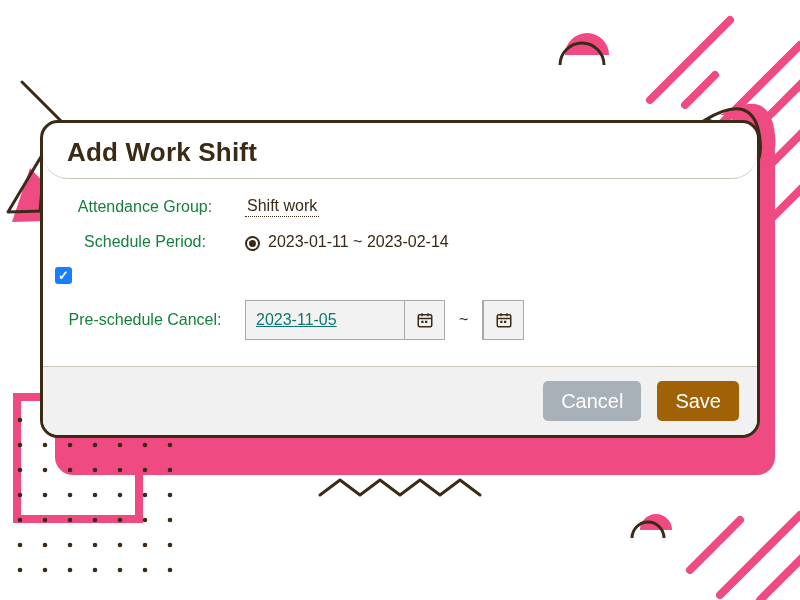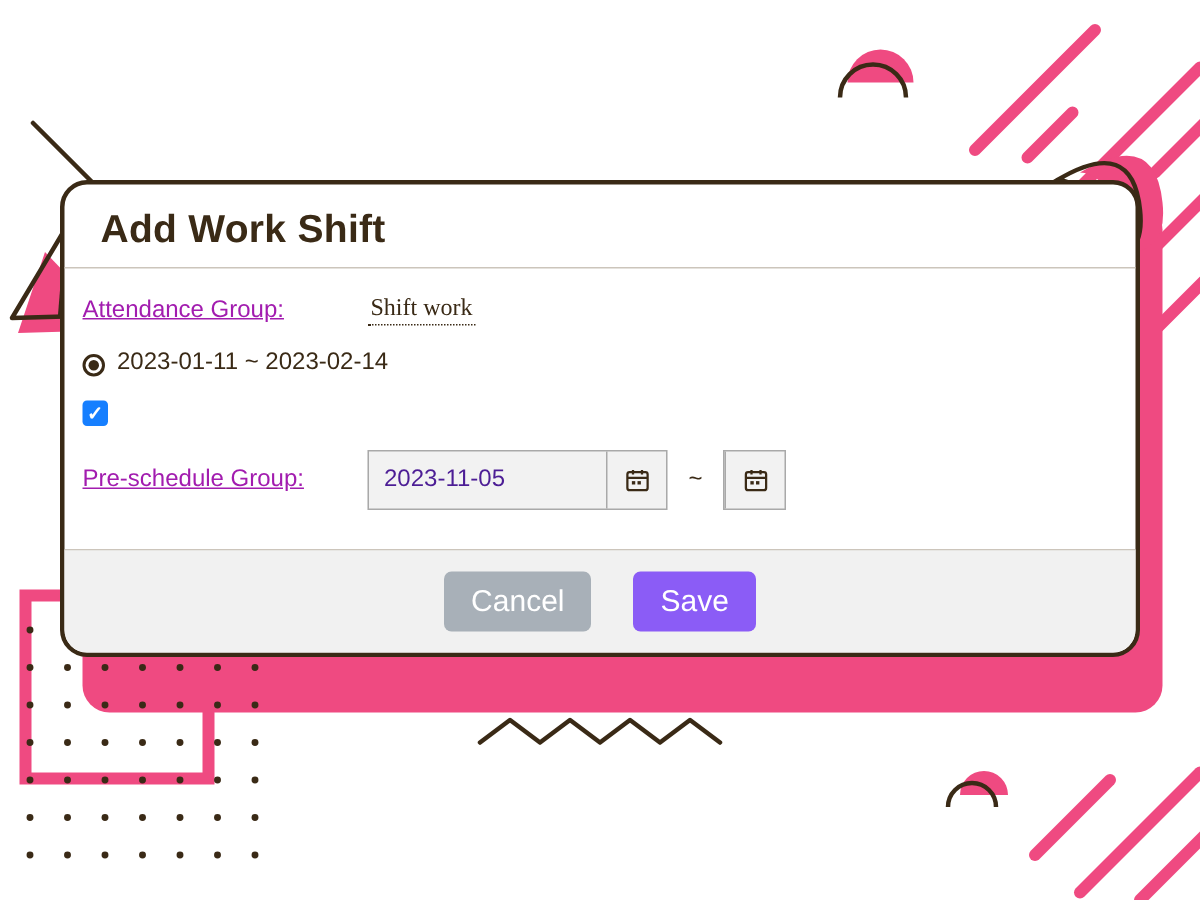--- a/index.html
+++ b/index.html
@@ -16,49 +16,48 @@
     position: absolute;
     left: 40px; top: 120px;
     width: 720px;
     border: 3px solid #3a2a16;
     border-radius: 18px;
     background: #fff;
   }
   .dialog-head {
     padding: 14px 24px 10px;
     border-bottom: 1px solid #ccc5bb;
+    border-radius: 25px;
   }
   .dialog-title {
     font-size: 26px;
     font-weight: 600;
     color: #3a2a16;
     letter-spacing: .2px;
   }
   .dialog-body {
     padding: 18px 28px 22px 12px;
     color: #3a2a16;
     font-size: 16px;
   }
   .row {
     display: flex;
     align-items: center;
     margin-bottom: 16px;
   }
   .row .label {
     width: 190px;
-    text-align: left;
+    text-align: center;
     padding-right: 10px;
-    color: #a21caf;
+    color: #15803d;
     white-space: nowrap;
-    text-decoration: underline;
   }
   .value-underline {
     border-bottom: 1px dotted #3a2a16;
     padding: 0 2px 1px;
-    font-family: Liberation Serif, serif;
   }
 
   .radio-dot {
     width: 15px; height: 15px;
     border: 2px solid #3a2a16;
     border-radius: 50%;
     display: inline-flex;
     align-items: center; justify-content: center;
     margin-right: 8px;
     position: relative; top: 1px;
@@ -86,55 +85,56 @@
     border: 1px solid #a9a9a9;
     background: #f2f2f2;
     height: 40px;
   }
   .datecell input {
     border: none;
     background: transparent;
     padding: 0 10px;
     width: 158px;
     font: inherit;
-    color: #4c1d95;
+    color: #0f766e;
     outline: none;
     font-weight: 500;
+    text-decoration: underline;
   }
   .datecell .calbtn {
     width: 40px;
     border-left: 1px solid #a9a9a9;
     display: flex; align-items: center; justify-content: center;
   }
   .tilde {
     padding: 0 14px;
     font-size: 16px;
     color: #3a2a16;
   }
 
   .dialog-foot {
     padding: 14px 18px;
     border-top: 1px solid #ccc5bb;
     background: #f1f1f1;
     border-radius: 0 0 15px 15px;
     display: flex;
-    justify-content: center;
-    gap: 28px;
+    justify-content: flex-end;
+    gap: 16px;
   }
   .btn {
     height: 40px;
     padding: 0 18px;
     border: none;
     border-radius: 5px;
     font-size: 20px;
     cursor: pointer;
     color: #fff;
   }
   .btn-cancel { background: #a8b0b8; }
-  .btn-save   { background: #8b5cf6; }
+  .btn-save   { background: #a16207; }
 </style>
 </head>
 <body>
 
 <svg class="bg" width="800" height="600" viewBox="0 0 800 600">
 
   <g stroke="#ef4a81" stroke-width="8" stroke-linecap="round" fill="none">
     <line x1="650" y1="100" x2="730" y2="20"></line>
     <line x1="685" y1="105" x2="715" y2="75"></line>
     <line x1="700" y1="145" x2="800" y2="45"></line>
@@ -234,30 +234,31 @@
   </div>
 
   <div class="dialog-body">
 
     <div class="row">
       <div class="label">Attendance Group:</div>
       <span class="value-underline">Shift work</span>
     </div>
 
     <div class="row">
+      <div class="label">Schedule Period:</div>
       <span class="radio-dot"></span>
       <span>2023-01-11 ~ 2023-02-14</span>
     </div>
 
     <div class="row">
       <span class="checkbox">✓</span>
     </div>
 
     <div class="row" style="margin-bottom:4px">
-      <div class="label">Pre-schedule Group:</div>
+      <div class="label">Pre-schedule Cancel:</div>
 
       <div class="datecell">
         <input value="2023-11-05" style="">
         <div class="calbtn">
           <svg width="18" height="18" viewBox="0 0 24 24">
             <rect x="3" y="5" width="18" height="16" rx="2" fill="none" stroke="#3a2a16" stroke-width="2"></rect>
             <line x1="3" y1="10" x2="21" y2="10" stroke="#3a2a16" stroke-width="2"></line>
             <line x1="8" y1="3" x2="8" y2="7" stroke="#3a2a16" stroke-width="2"></line>
             <line x1="16" y1="3" x2="16" y2="7" stroke="#3a2a16" stroke-width="2"></line>
             <rect x="7" y="13" width="3" height="3" fill="#3a2a16"></rect>

